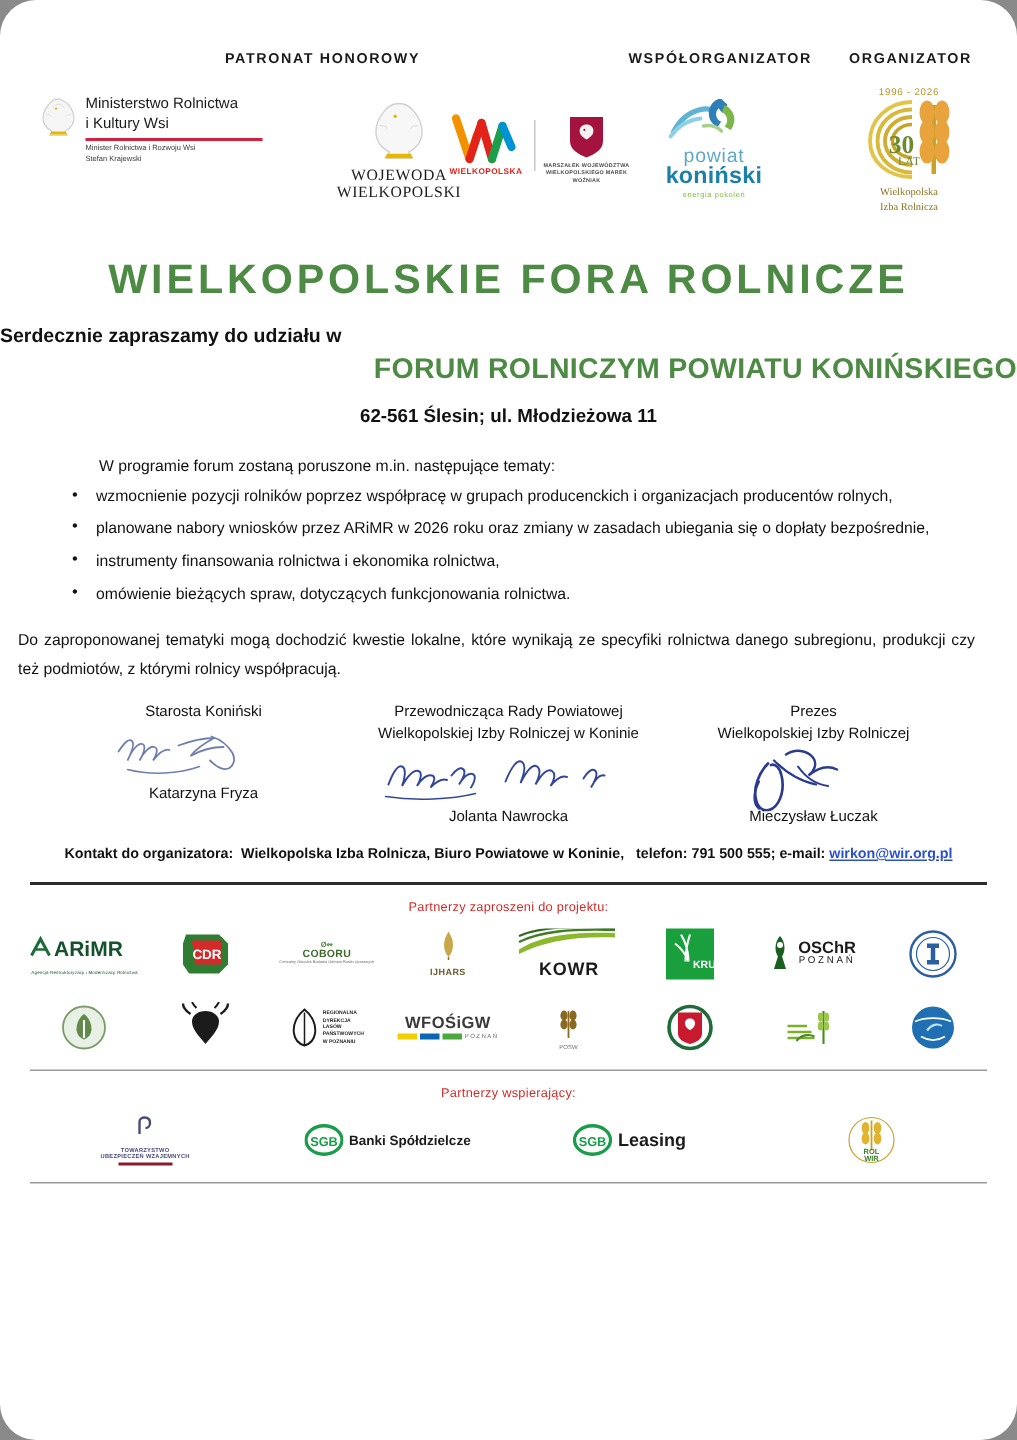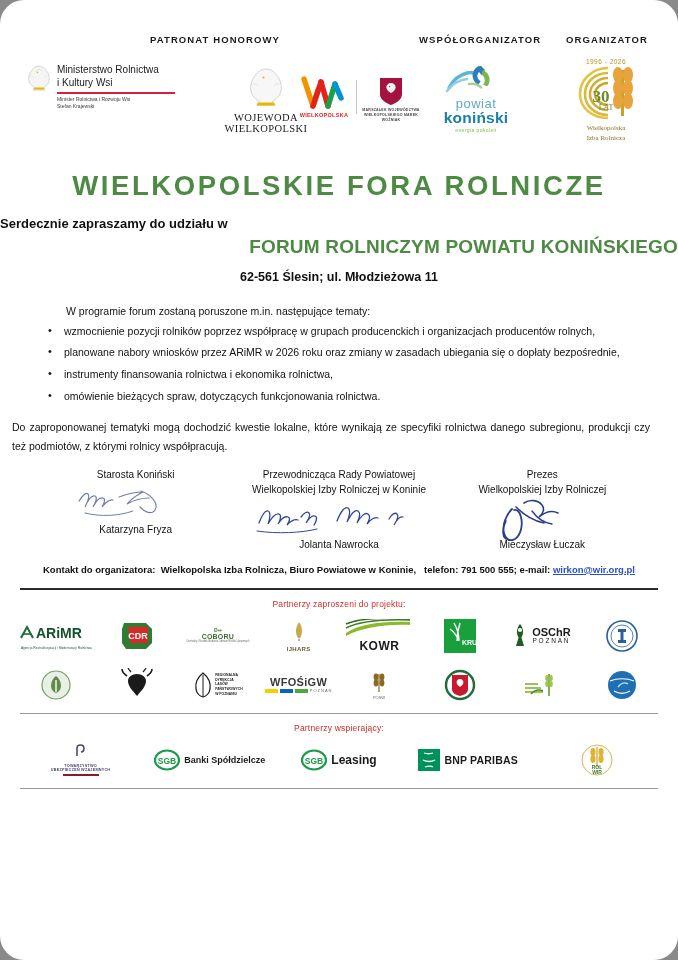--- a/index.html
+++ b/index.html
@@ -466,29 +466,20 @@
     <div class="lg">
       <div style="display:flex;align-items:center;gap:4px;">
         <svg width="26" height="22" viewBox="0 0 26 22">
           <ellipse cx="13" cy="11" rx="12" ry="9.5" fill="none" stroke="#1b9c4a" stroke-width="2.2"></ellipse>
           <text x="13" y="15" font-family="Liberation Sans, sans-serif" font-size="8.5" font-weight="bold" fill="#1b9c4a" text-anchor="middle">SGB</text>
         </svg>
         <span style="font-size:12px;font-weight:bold;color:#1b1b1b;">Leasing</span>
       </div>
     </div>
     <div class="lg">
-      <div style="display:flex;align-items:center;gap:4px;">
-        <svg width="22" height="22" viewBox="0 0 22 22">
-          <rect width="22" height="22" fill="#00915a"></rect>
-          <path d="M6 4c3 1 6 1 9 0M5 11c4 2 8 2 12 0M7 18c3-1 6-1 8 0" stroke="#ffffff" stroke-width="1.3" fill="none"></path>
-        </svg>
-        <span style="font-size:10.5px;font-weight:bold;color:#1b1b1b;letter-spacing:.2px;">BNP PARIBAS</span>
-      </div>
-    </div>
-    <div class="lg">
       <svg width="34" height="34" viewBox="0 0 34 34">
         <circle cx="17" cy="17" r="15" fill="none" stroke="#c8a22a" stroke-width=".8"></circle>
         <path d="M17 4v20" stroke="#c8a22a" stroke-width="1.2"></path>
         <g fill="#e0b42e">
           <ellipse cx="13" cy="9" rx="2.6" ry="4"></ellipse>
             <ellipse cx="21" cy="9" rx="2.6" ry="4"></ellipse>
           <ellipse cx="13" cy="16" rx="2.6" ry="4"></ellipse>
             <ellipse cx="21" cy="16" rx="2.6" ry="4"></ellipse>
         </g>
         <text x="17" y="26" font-family="Liberation Sans, sans-serif" font-size="5" font-weight="bold" fill="#3a7d2a" text-anchor="middle">ROL</text>

